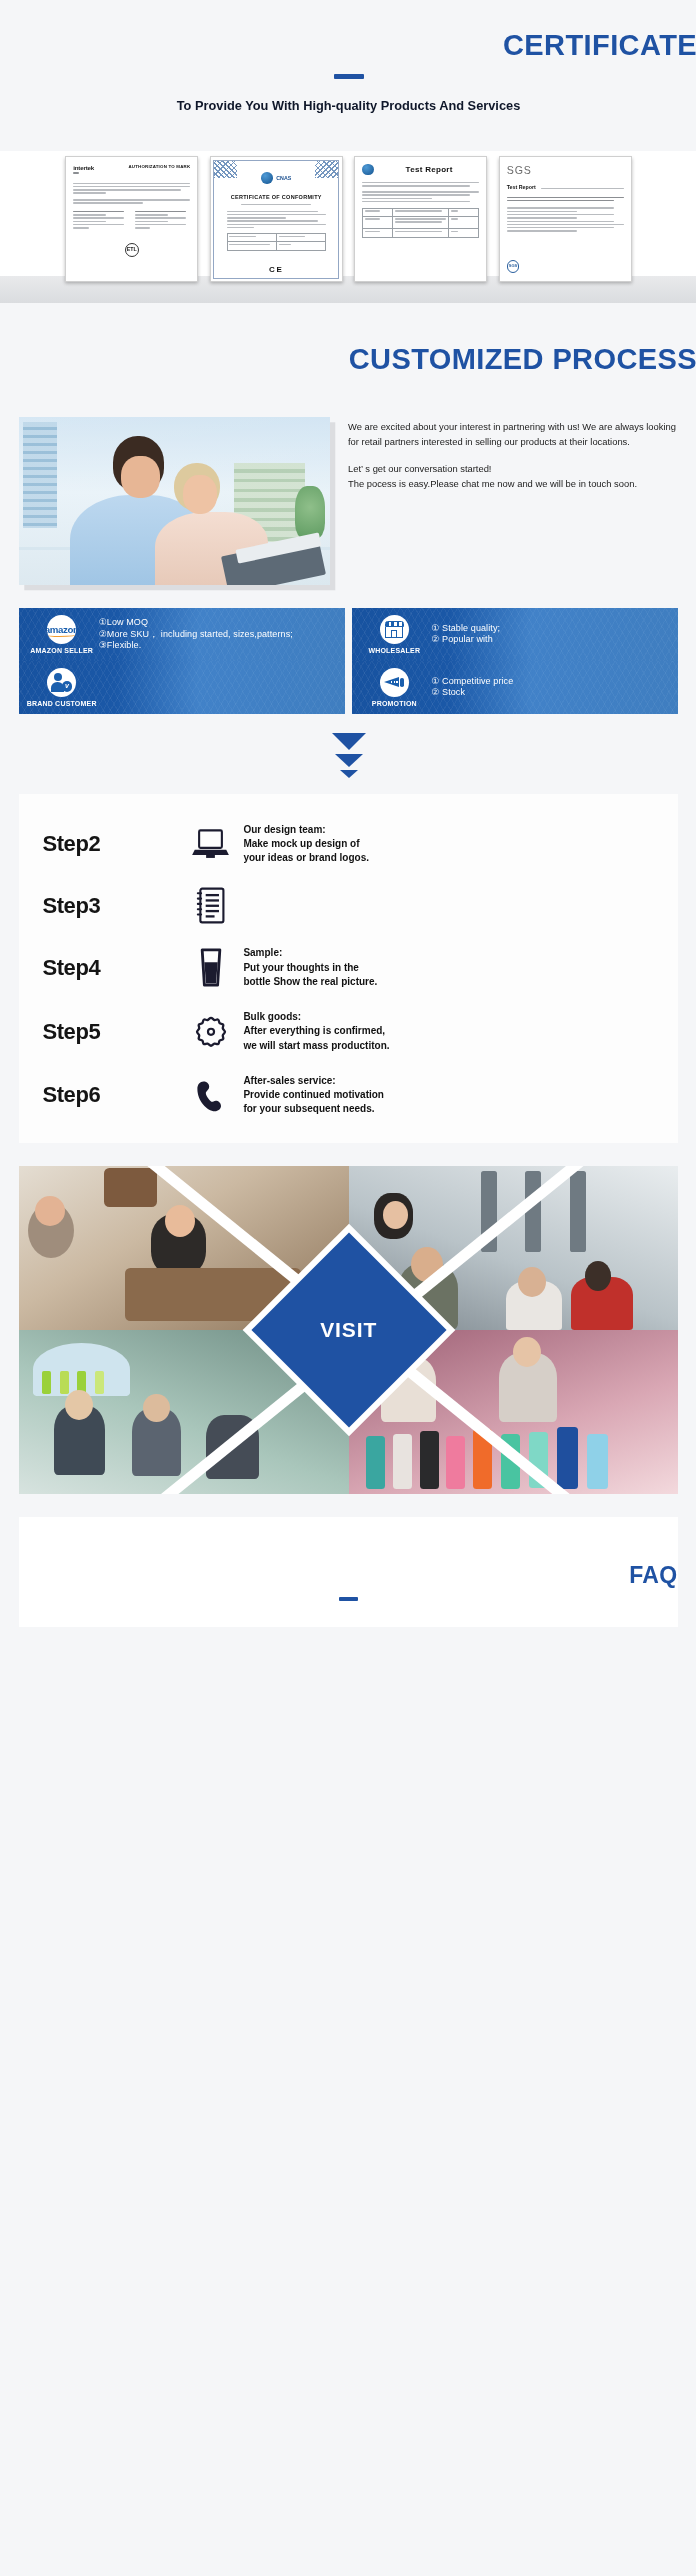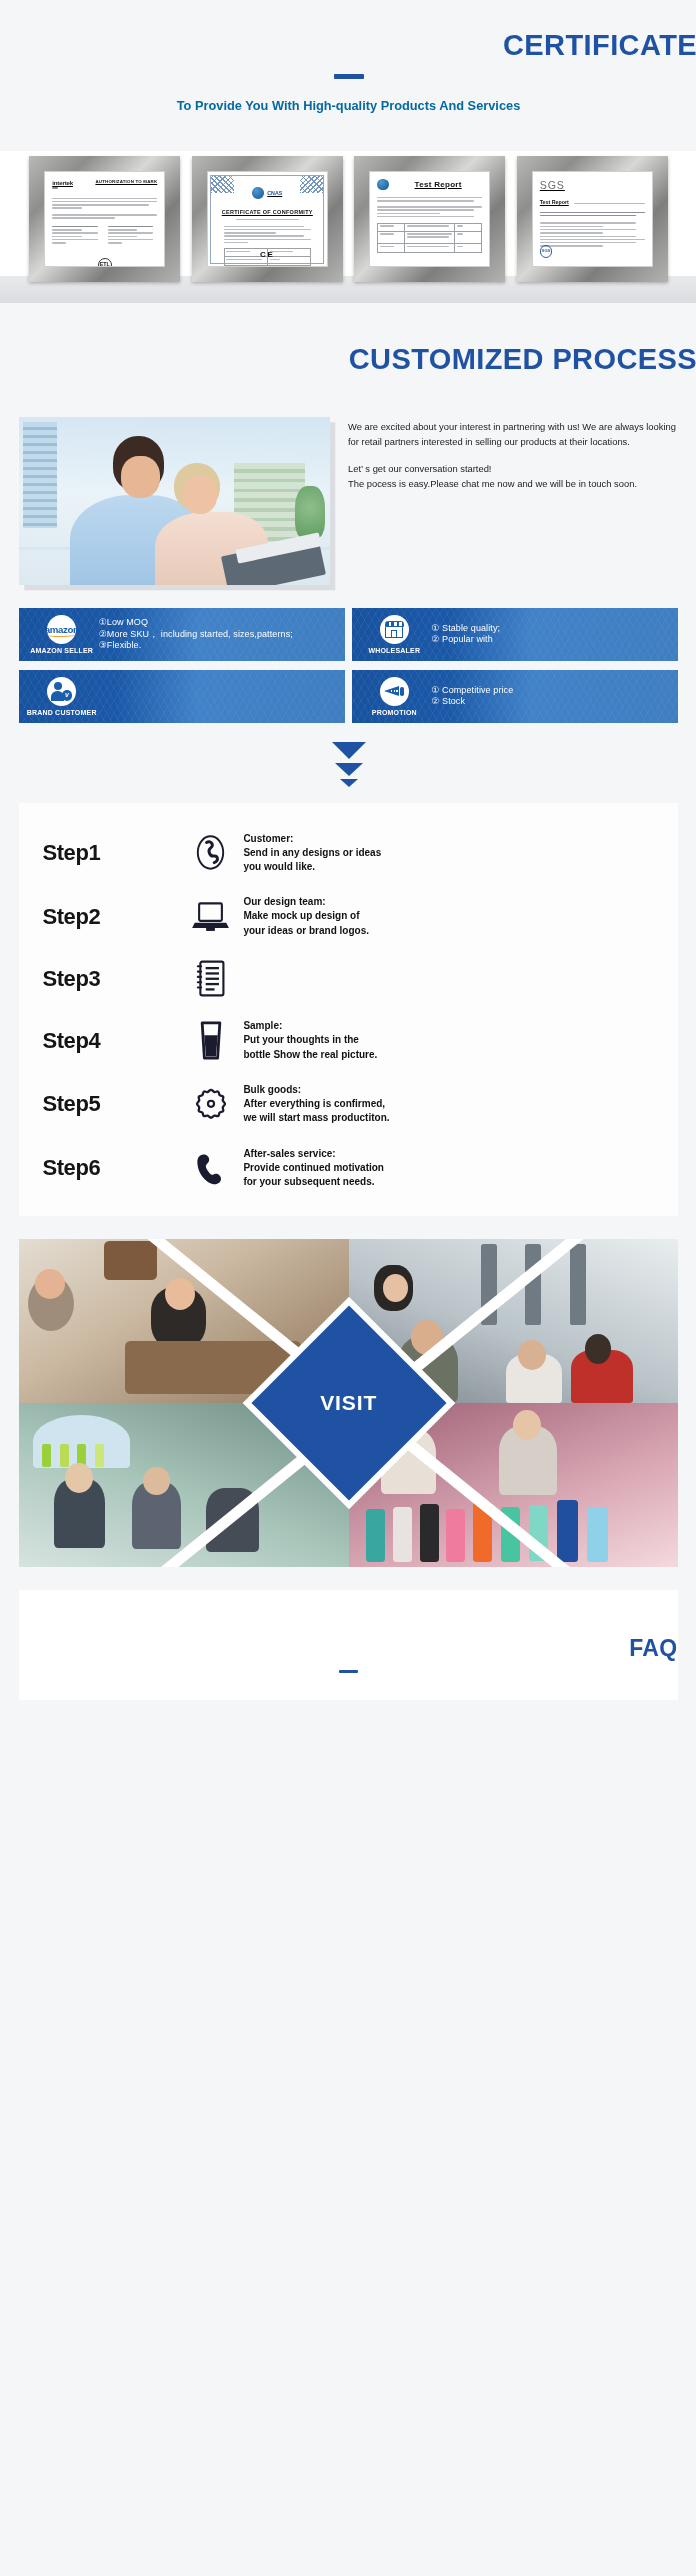--- a/index.html
+++ b/index.html
@@ -22,48 +22,47 @@
     line-height: 1.1;
   }
   .title-rule {
     width: 30px; height: 4.4px;
     background: #1f52a3;
     margin: 12.4px auto 0;
     border-radius: 0.9px;
   }
   .section-sub {
     text-align: center;
-    color: #0369a1;
+    color: #0f172a;
     font-size: 12.8px;
     font-weight: bold;
     margin-top: 19.4px;
   }
 
   
   .cert-block { padding-top: 30px; }
   .cert-strip {
     margin-top: 38px;
     width: 697px;
     height: 152px;
     position: relative;
     background: linear-gradient(#ffffff 0%, #ffffff 82%, #e9eaec 82%, #dadcdf 100%);
     display: flex;
     align-items: flex-start;
     justify-content: center;
     gap: 11.5px;
     padding-top: 5.3px;
   }
   .cert-frame {
-    width: 151px;
+    width: 133px;
     height: 126px;
     background: linear-gradient(135deg,#b9b9b7 0%,#8e8e8c 22%,#d8d8d6 45%,#7e7e7c 70%,#b3b3b1 100%);
-    padding: 15px;
+    padding: 0;
     box-shadow: 0 1.8px 3.5px rgba(0,0,0,.28);
     position: relative;
-    text-decoration: underline;
   }
   .cert-inner {
     width: 100%; height: 100%;
     background: #fff;
     border: 0.9px solid #cfcfcf;
     overflow: hidden;
     position: relative;
     padding: 6.2px 7px;
   }
   .cert-brand {
@@ -164,21 +163,21 @@
     color: #1c1c1c;
     font-size: 9.4px;
     line-height: 1.62;
   }
   .seller-gap { height: 11.5px; }
 
   
   .boxes {
     display: grid;
     grid-template-columns: 1fr 1fr;
-    gap: 9px 7px;
+    gap: 0 7px;
     padding: 0 19.4px;
     margin-top: 23px;
   }
   .bbox {
     height: 53px;
     background:
       radial-gradient(circle at 78% 50%, rgba(120,185,240,.40) 0 30%, rgba(120,185,240,0) 62%),
       repeating-linear-gradient(60deg, rgba(255,255,255,.055) 0 0.9px, transparent 0.9px 6.2px),
       repeating-linear-gradient(-60deg, rgba(255,255,255,.055) 0 0.9px, transparent 0.9px 6.2px),
       linear-gradient(100deg, #17529f 0%, #1d5dae 55%, #19569f 100%);
@@ -585,34 +584,20 @@
     </div>
 
     <div class="arrows">
       <span class="tri a"></span>
       <span class="tri b"></span>
       <span class="tri c"></span>
     </div>
 
     <div class="steps-card">
 
-      <div class="step-row">
-        <div class="step-label">Step1</div>
-        <div class="step-icon">
-          <svg width="35" height="39" viewBox="0 0 40 44" fill="none">
-            <ellipse cx="20" cy="22" rx="14.5" ry="18.5" stroke="#1b1b2f" stroke-width="2.2"></ellipse>
-            <path d="M15.5 10.5c2.6-1.6 5.4-.6 6.3 1.6.9 2.2-.4 3.7-1.6 4.6-1.9 1.5-2.4 3.6-1.4 6 .9 2.4 2.7 3.6 5 3.3 1.5-.2 3.4.2 4 2.2.7 2.2-.9 4.6-3.6 5.4" stroke="#1b1b2f" stroke-width="3.4" stroke-linecap="round"></path>
-          </svg>
-        </div>
-        <div class="step-text">
-          <div>Customer:</div>
-          <div>Send in any designs or ideas</div>
-          <div>you would like.</div>
-        </div>
-      </div>
 
       <div class="step-row">
         <div class="step-label">Step2</div>
         <div class="step-icon">
           <svg width="39" height="35" viewBox="0 0 44 40" fill="none">
             <rect x="9" y="5" width="26" height="20" rx="1.5" stroke="#1b1b2f" stroke-width="2.4"></rect>
             <path d="M4 27h36l3 6H1z" fill="#1b1b2f"></path>
             <rect x="17" y="33" width="10" height="3.5" fill="#1b1b2f"></rect>
           </svg>
         </div>

